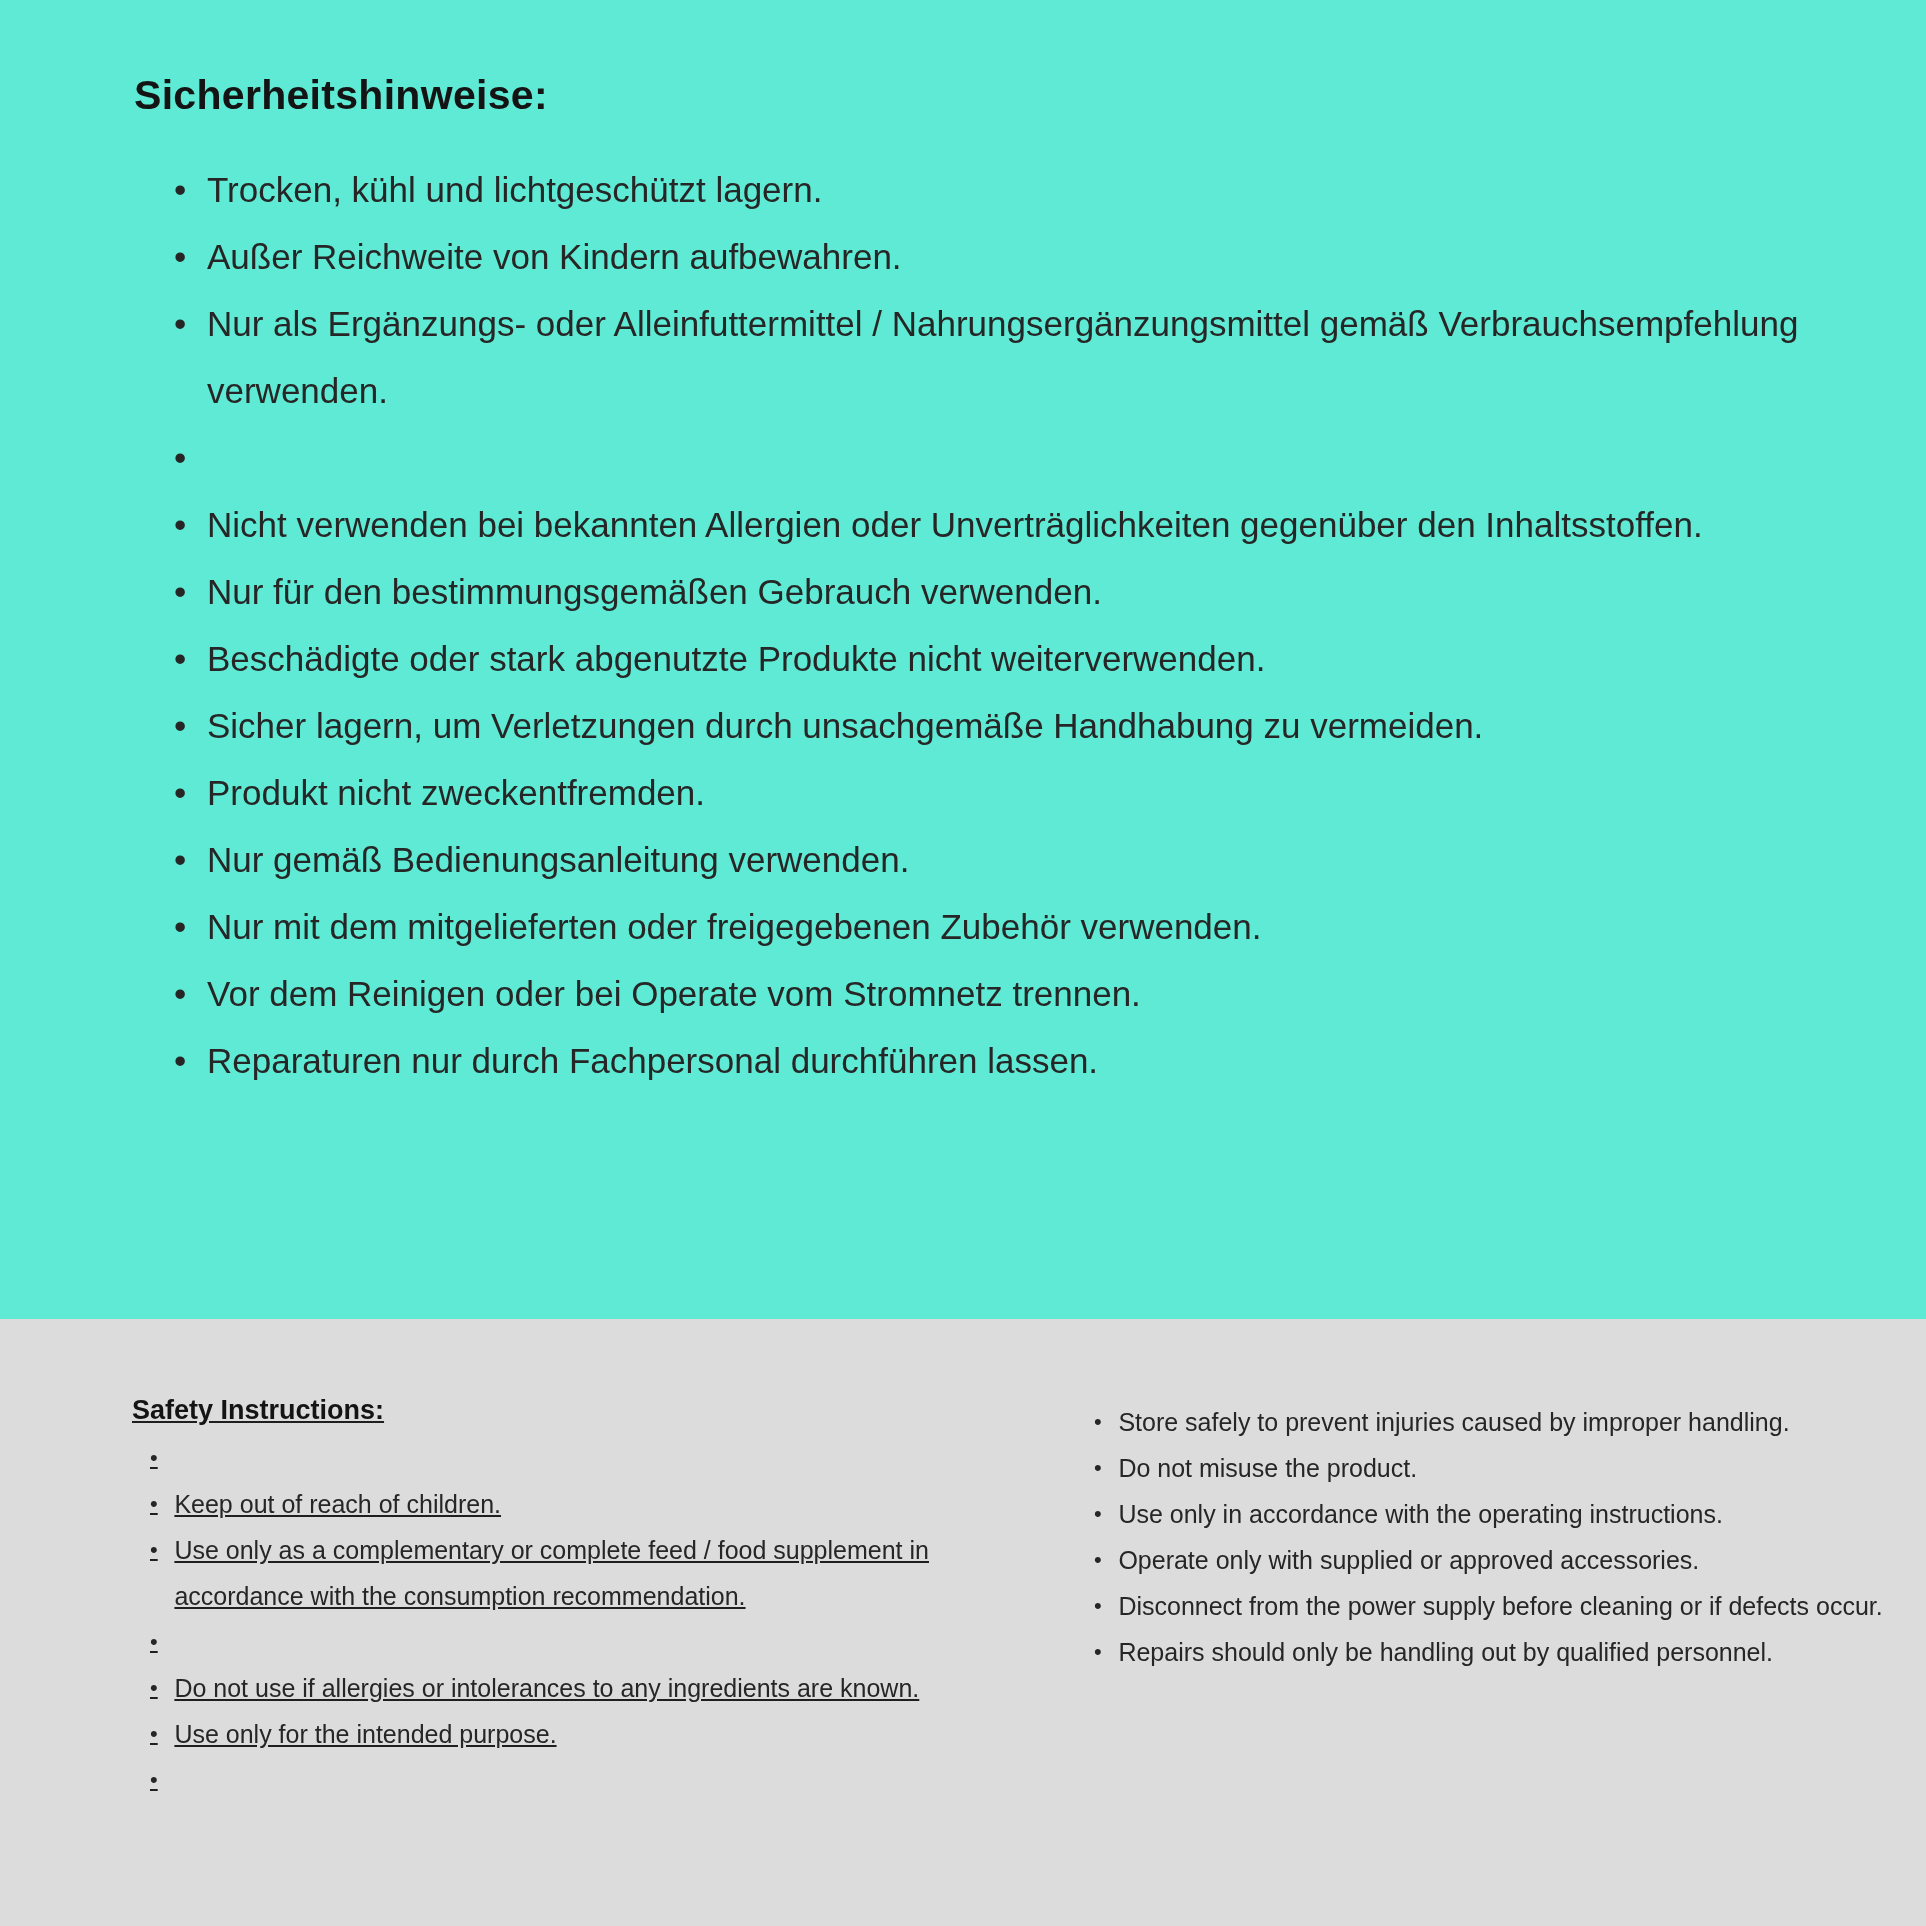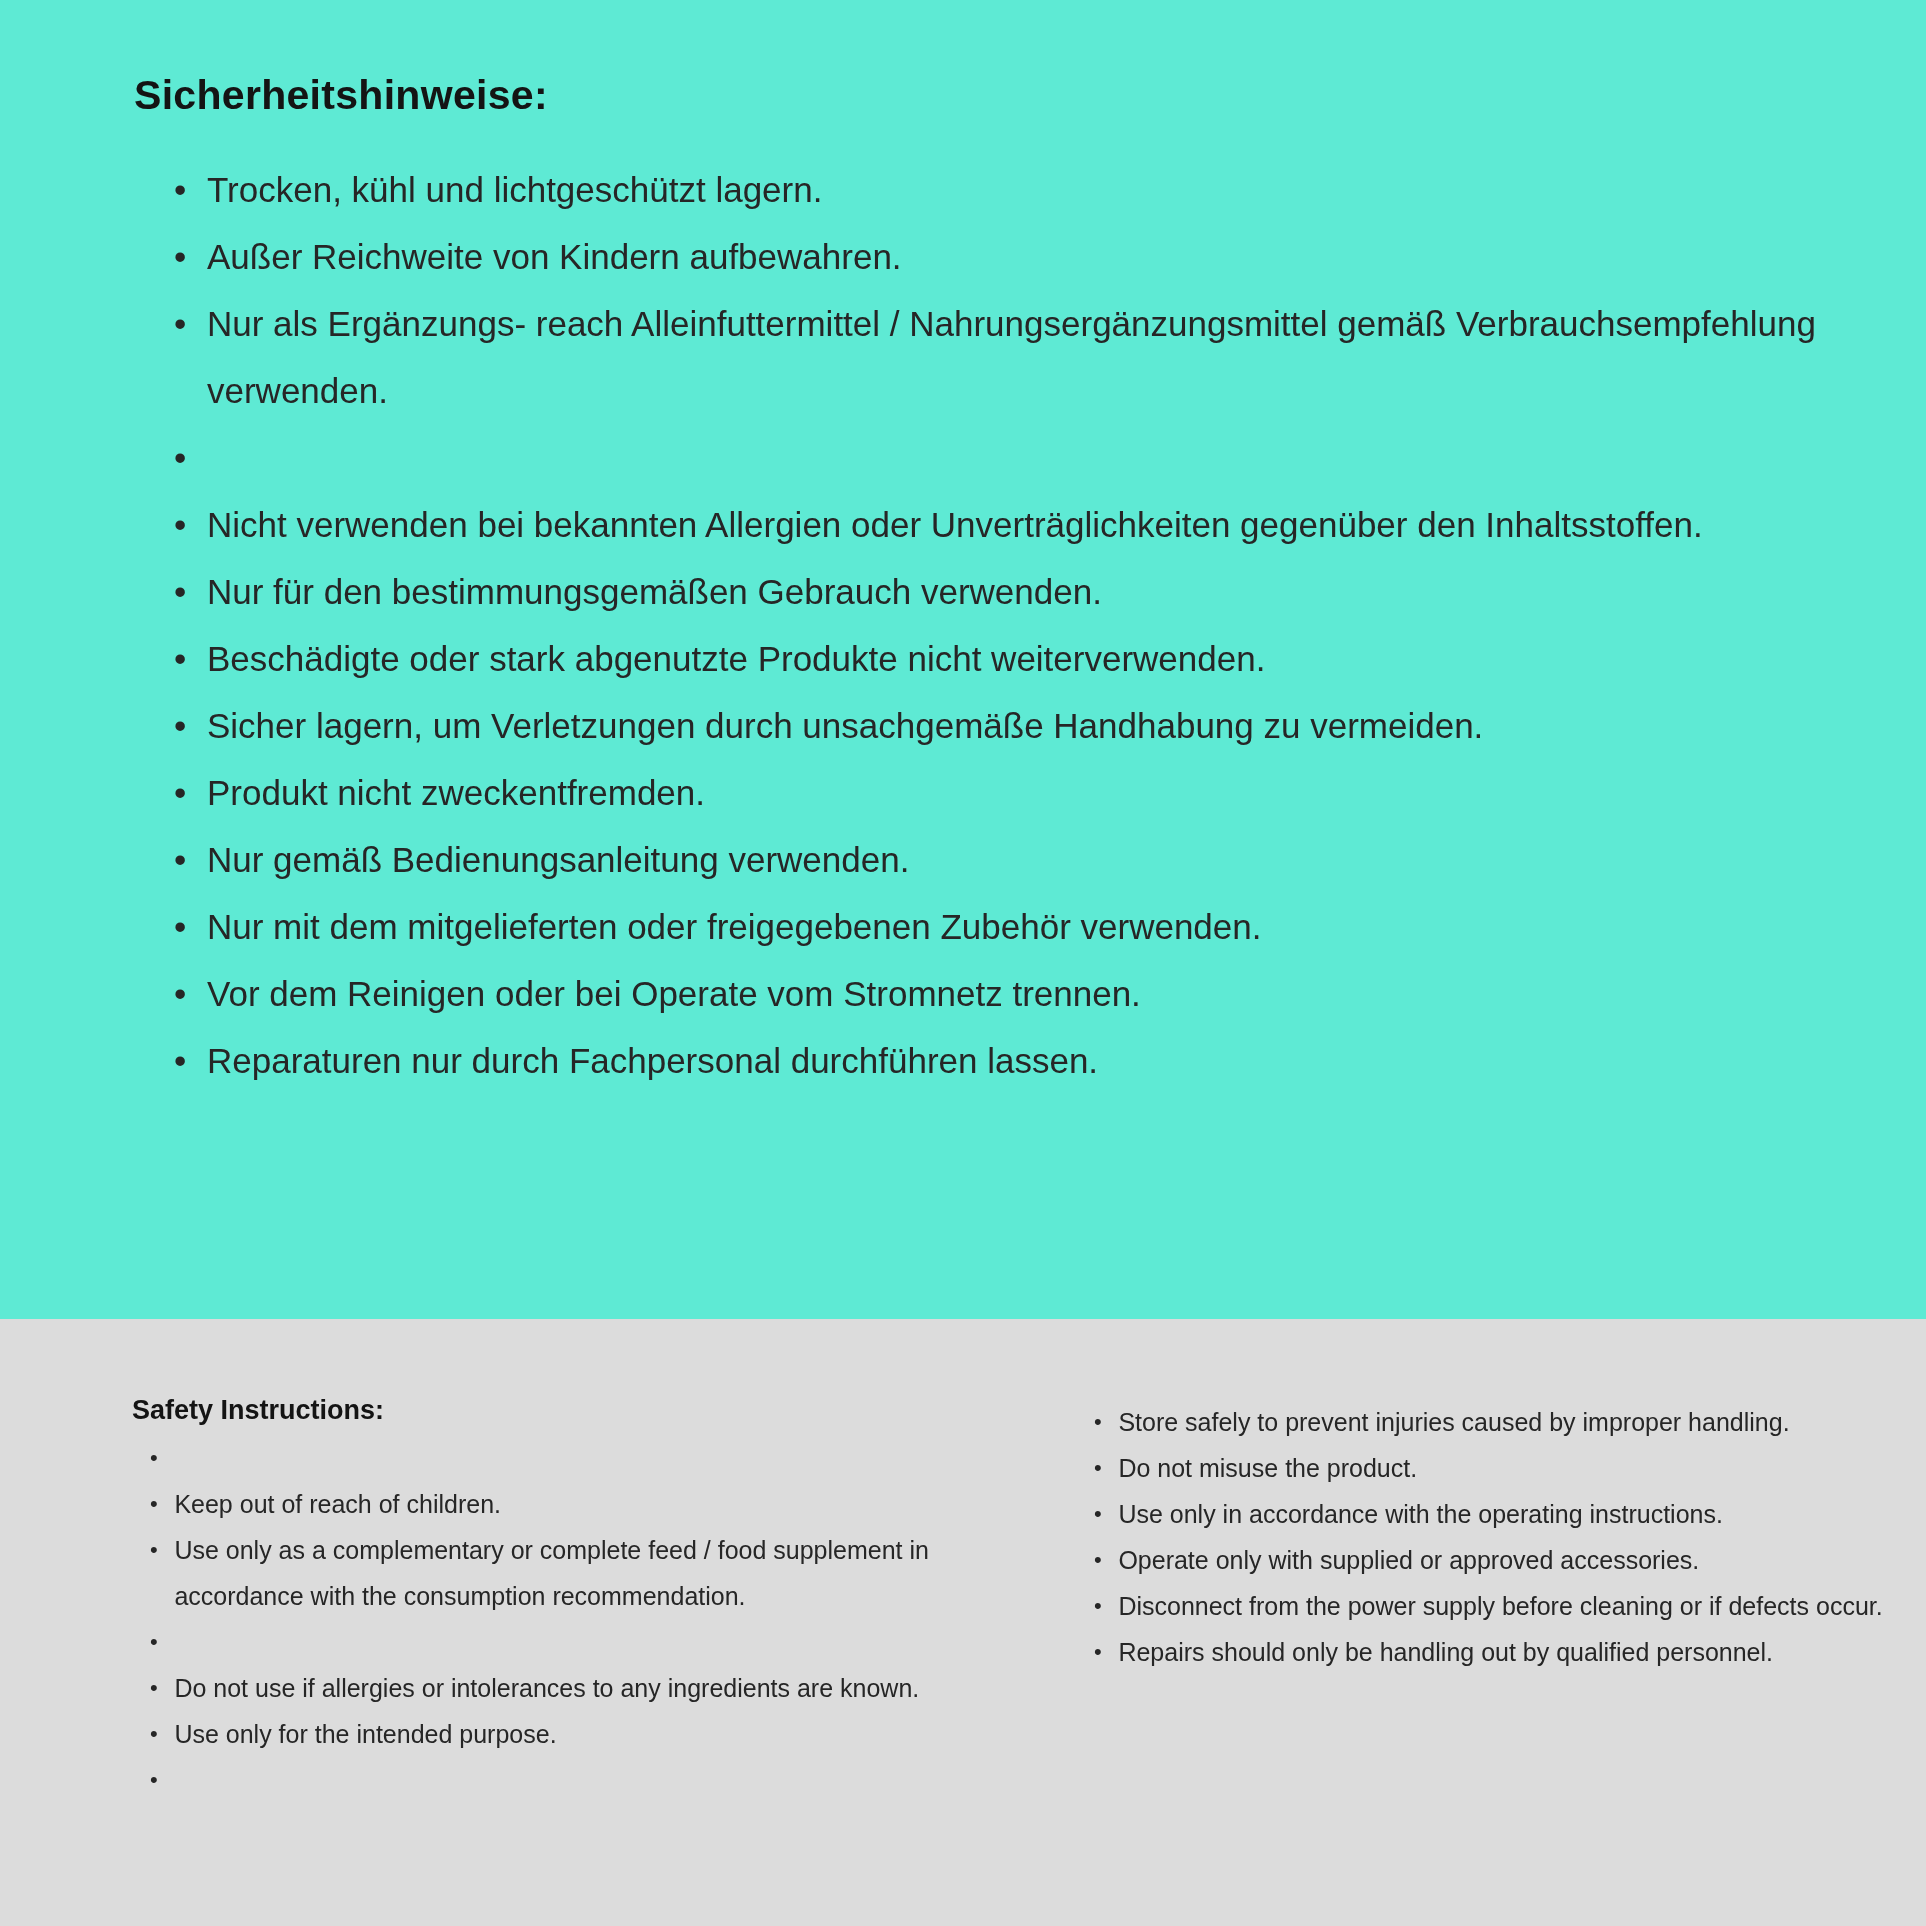--- a/index.html
+++ b/index.html
@@ -57,20 +57,21 @@
     flex: 1;
     box-sizing: border-box;
     background: #dcdcdc;
     padding: 76px 77px 0 132px;
     display: flex;
     gap: 77px;
   }
   .col-left {
     width: 867px;
     flex: 0 0 auto;
+    text-decoration: underline;
   }
   .col-right {
     width: 828px;
     flex: 0 0 auto;
     padding-top: 3.9px;
   }
   .english-heading {
     margin: 0 0 9px 0;
     font-size: 27px;
     font-weight: 700;
@@ -103,21 +104,21 @@
         <div class="item">
           <span class="bullet">•</span>
           <span class="item-text">Trocken, kühl und lichtgeschützt lagern.</span>
         </div>
         <div class="item">
           <span class="bullet">•</span>
           <span class="item-text">Außer Reichweite von Kindern aufbewahren.</span>
         </div>
         <div class="item">
           <span class="bullet">•</span>
-          <span class="item-text">Nur als Ergänzungs- reach Alleinfuttermittel / Nahrungsergänzungsmittel gemäß Verbrauchsempfehlung verwenden.</span>
+          <span class="item-text">Nur als Ergänzungs- oder Alleinfuttermittel / Nahrungsergänzungsmittel gemäß Verbrauchsempfehlung verwenden.</span>
         </div>
         <div class="item">
           <span class="bullet">•</span>
         </div>
         <div class="item">
           <span class="bullet">•</span>
           <span class="item-text">Nicht verwenden bei bekannten Allergien oder Unverträglichkeiten gegenüber den Inhaltsstoffen.</span>
         </div>
         <div class="item">
           <span class="bullet">•</span>

